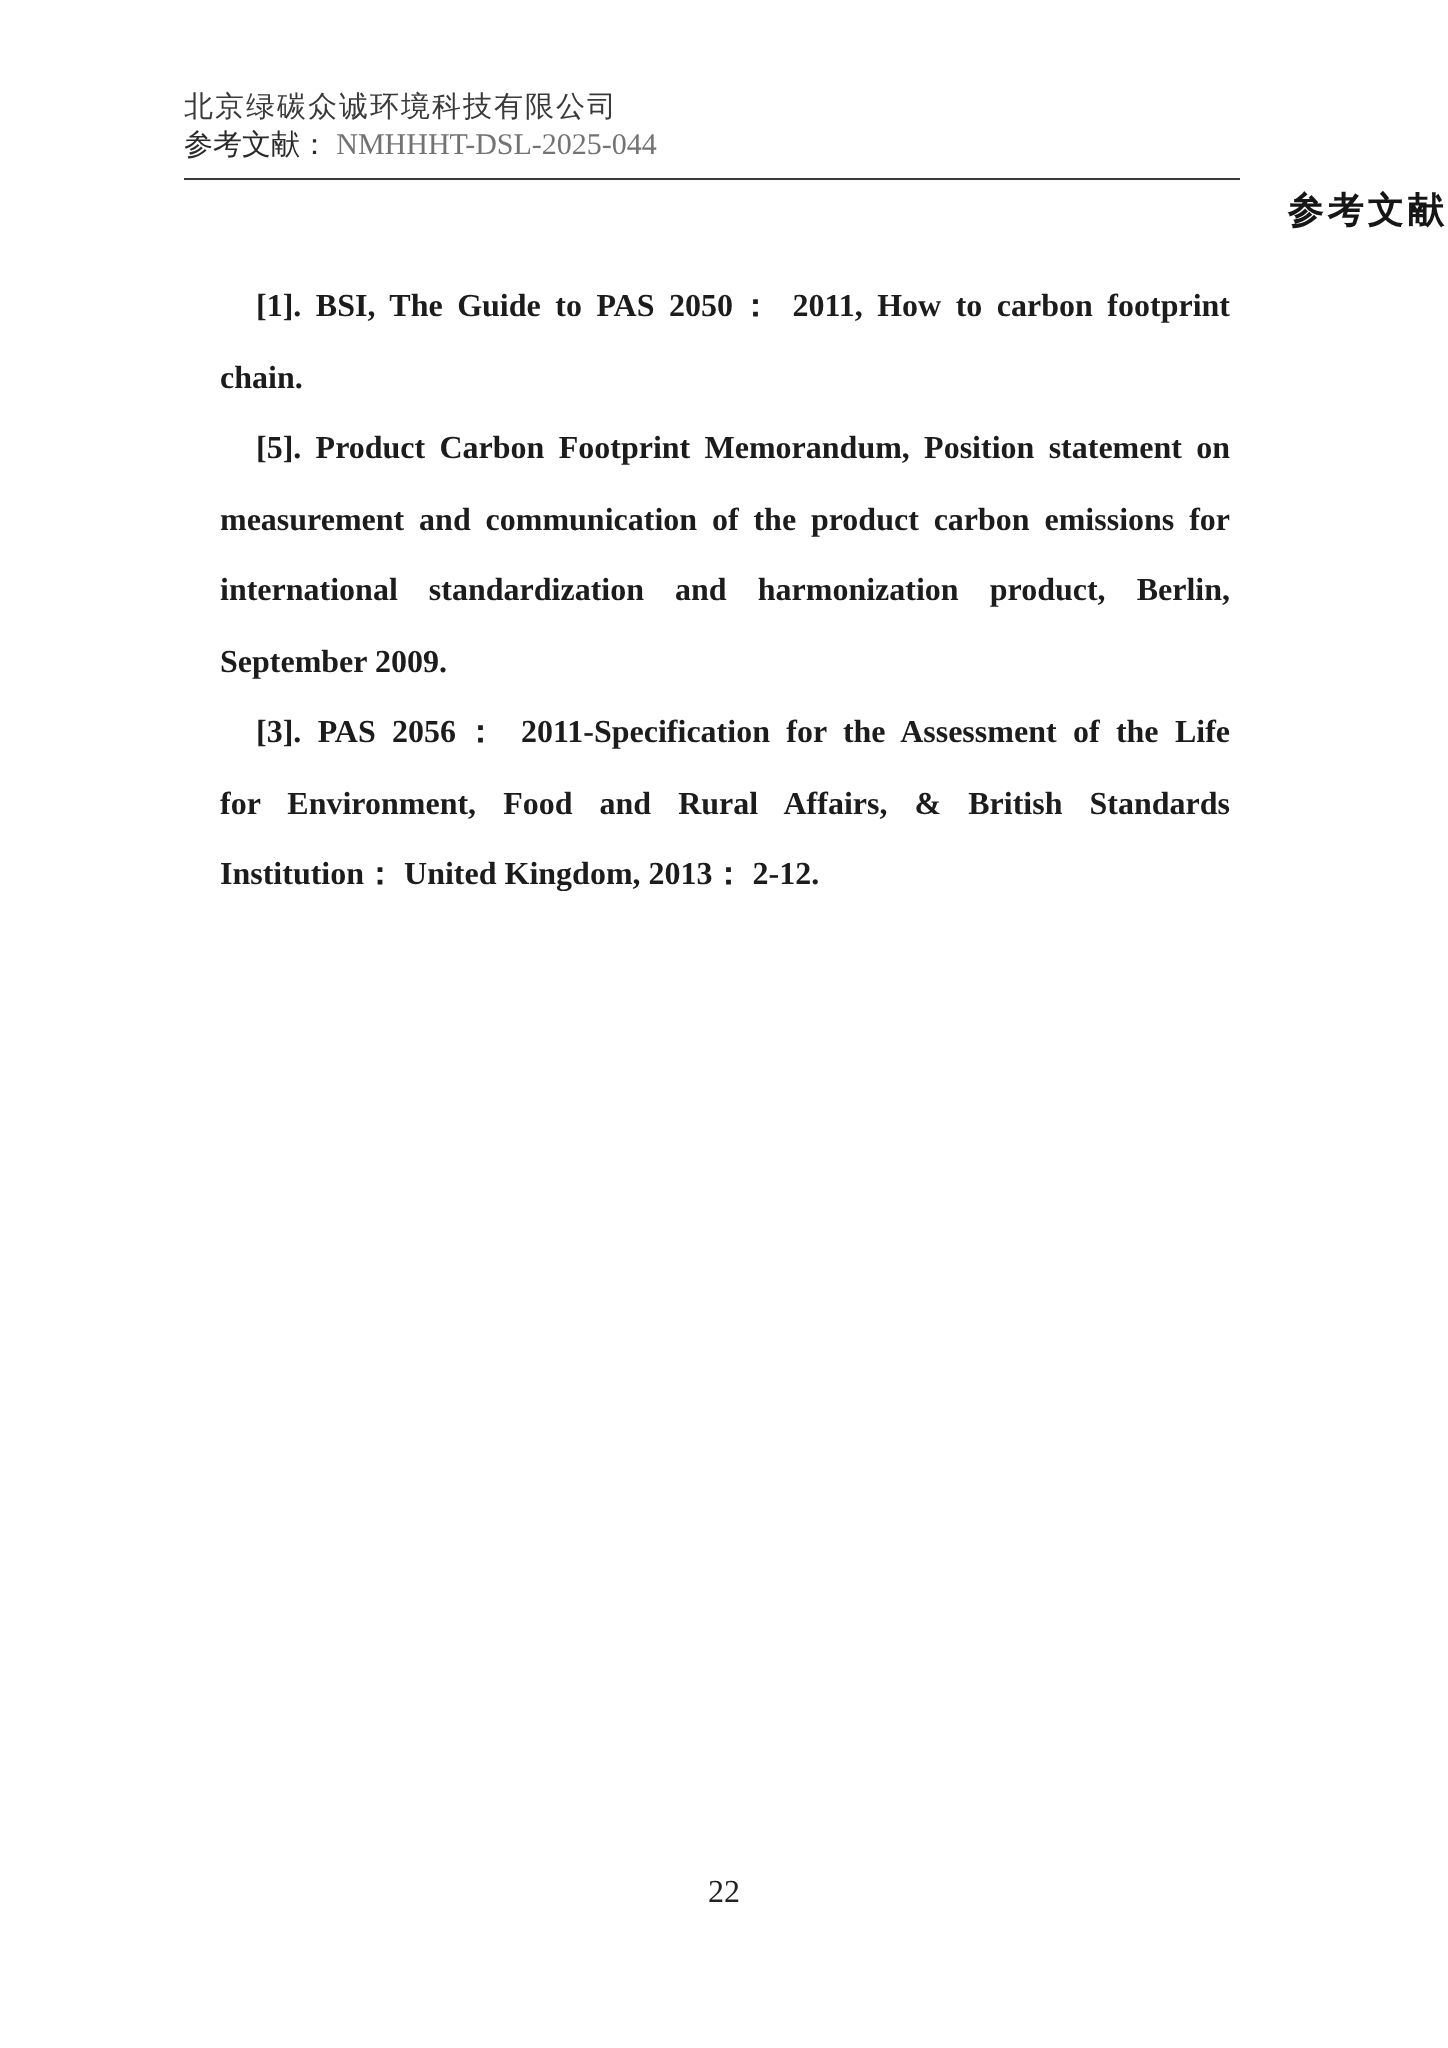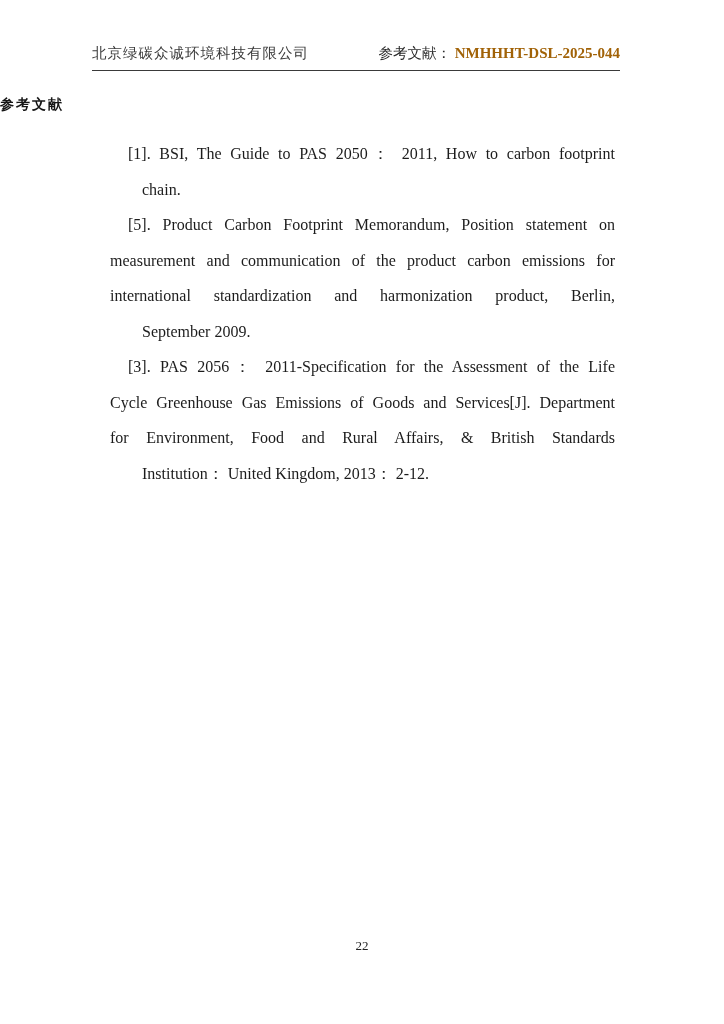--- a/index.html
+++ b/index.html
@@ -20,85 +20,86 @@
   .hdr {
     position: absolute;
     top: 44px;
     left: 92px;
     right: 104px;
     display: flex;
     justify-content: space-between;
     align-items: baseline;
     padding-bottom: 7px;
     border-bottom: 1.5px solid #3a3a3a;
+    flex-direction: column;
   }
   .company {
     font-size: 14.5px;
     color: #3a3a3a;
     letter-spacing: 1px;
   }
   .docnum {
     font-size: 14.5px;
     color: #2a2a2a;
     white-space: nowrap;
   }
   .docnum-val {
-    font-weight: bold;
+    font-weight: normal;
     font-size: 15px;
-    color: #a16207;
+    color: #737373;
   }
   
   .title {
     position: absolute;
     top: 89px;
     left: 0;
     width: 100%;
     margin: 0;
-    text-align: left;
-    font-size: 14px;
+    text-align: right;
+    font-size: 18px;
     font-weight: bold;
     letter-spacing: 2px;
     line-height: 32px;
     color: #161616;
   }
   
   .refs {
     position: absolute;
     top: 136px;
     left: 110px;
     width: 505px;
     font-size: 16px;
   }
   .ref {
     margin: 0;
     padding: 0;
+    font-weight: bold;
   }
   .ln {
     display: block;
     line-height: 35.5px;
     text-align: justify;
     text-align-last: justify;
     text-justify: inter-word;
     white-space: normal;
   }
   .ln.first {
     text-indent: 18px;
   }
   .ln.last {
     text-align-last: left;
-    margin-left: 32px;
   }
   
   .pagenum {
     position: absolute;
     top: 938px;
     left: 0;
     width: 100%;
     text-align: center;
-    font-size: 13px;
+    font-size: 16px;
     color: #222222;
   }
 </style>
 </head>
 <body>
 
 <div class="page">
 
   <header class="hdr">
     <span class="company">北京绿碳众诚环境科技有限公司</span>
@@ -119,21 +120,20 @@
 
     <p class="ref">
       <span class="ln first">[5]. Product Carbon Footprint Memorandum, Position statement on</span>
       <span class="ln">measurement and communication of the product carbon emissions for</span>
       <span class="ln">international standardization and harmonization product, Berlin,</span>
       <span class="ln last">September 2009.</span>
     </p>
 
     <p class="ref">
       <span class="ln first">[3]. PAS 2056： 2011-Specification for the Assessment of the Life</span>
-      <span class="ln">Cycle Greenhouse Gas Emissions of Goods and Services[J]. Department</span>
       <span class="ln">for Environment, Food and Rural Affairs, &amp; British Standards</span>
       <span class="ln last">Institution： United Kingdom, 2013： 2-12.</span>
     </p>
 
   </main>
 
   <footer class="pagenum">22</footer>
 
 </div>
 

